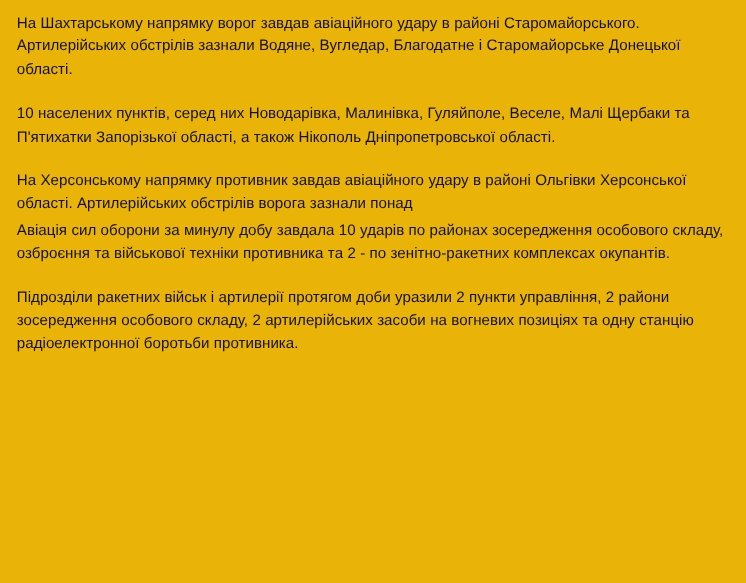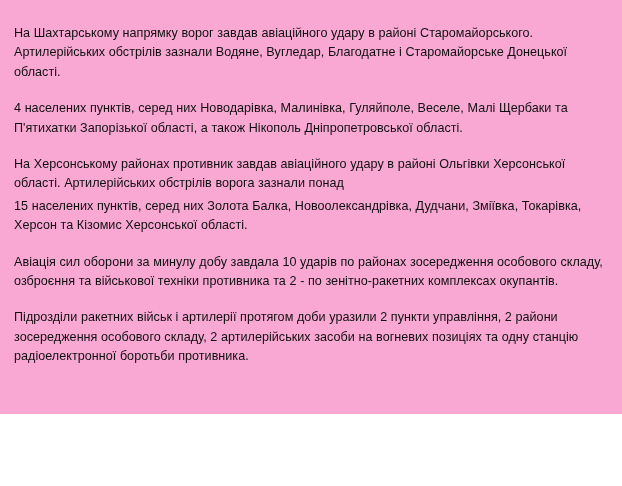--- a/index.html
+++ b/index.html
@@ -10,23 +10,23 @@
     width: 622px;
     height: 486px;
     background: #ffffff;
     font-family: "Liberation Sans", sans-serif;
     color: #101010;
     overflow: hidden;
   }
   .page {
     box-sizing: border-box;
     width: 622px;
-    height: 414px;
-    padding: 24px 14px 8px 14px;
-    background: #f9a8d4;
+    height: 486px;
+    padding: 10px 14px 8px 14px;
+    background: #eab308;
   }
   .para {
     font-size: 12.6px;
     line-height: 19.4px;
     margin: 0 0 17px 0;
     text-align: left;
     letter-spacing: 0.02px;
     word-spacing: 0.1px;
   }
   .para:last-child {
@@ -34,19 +34,18 @@
   }
   .tight {
     margin-bottom: 3px;
   }
 </style>
 </head>
 <body>
 
 <div class="page">
   <p class="para">На Шахтарському напрямку ворог завдав авіаційного удару в районі Старомайорського. Артилерійських обстрілів зазнали Водяне, Вугледар, Благодатне і Старомайорське Донецької області.</p>
-  <p class="para">4 населених пунктів, серед них Новодарівка, Малинівка, Гуляйполе, Веселе, Малі Щербаки та П'ятихатки Запорізької області, а також Нікополь Дніпропетровської області.</p>
-  <p class="para tight">На Херсонському районах противник завдав авіаційного удару в районі Ольгівки Херсонської області. Артилерійських обстрілів ворога зазнали понад</p>
-  <p class="para">15 населених пунктів, серед них Золота Балка, Новоолександрівка, Дудчани, Змiївка, Токарівка, Херсон та Кізомис Херсонської області.</p>
+  <p class="para">10 населених пунктів, серед них Новодарівка, Малинівка, Гуляйполе, Веселе, Малі Щербаки та П'ятихатки Запорізької області, а також Нікополь Дніпропетровської області.</p>
+  <p class="para tight">На Херсонському напрямку противник завдав авіаційного удару в районі Ольгівки Херсонської області. Артилерійських обстрілів ворога зазнали понад</p>
   <p class="para">Авіація сил оборони за минулу добу завдала 10 ударів по районах зосередження особового складу, озброєння та військової техніки противника та 2 - по зенітно-ракетних комплексах окупантів.</p>
   <p class="para">Підрозділи ракетних військ і артилерії протягом доби уразили 2 пункти управління, 2 райони зосередження особового складу, 2 артилерійських засоби на вогневих позиціях та одну станцію радіоелектронної боротьби противника.</p>
 
 </div>
 
 </body></html>

